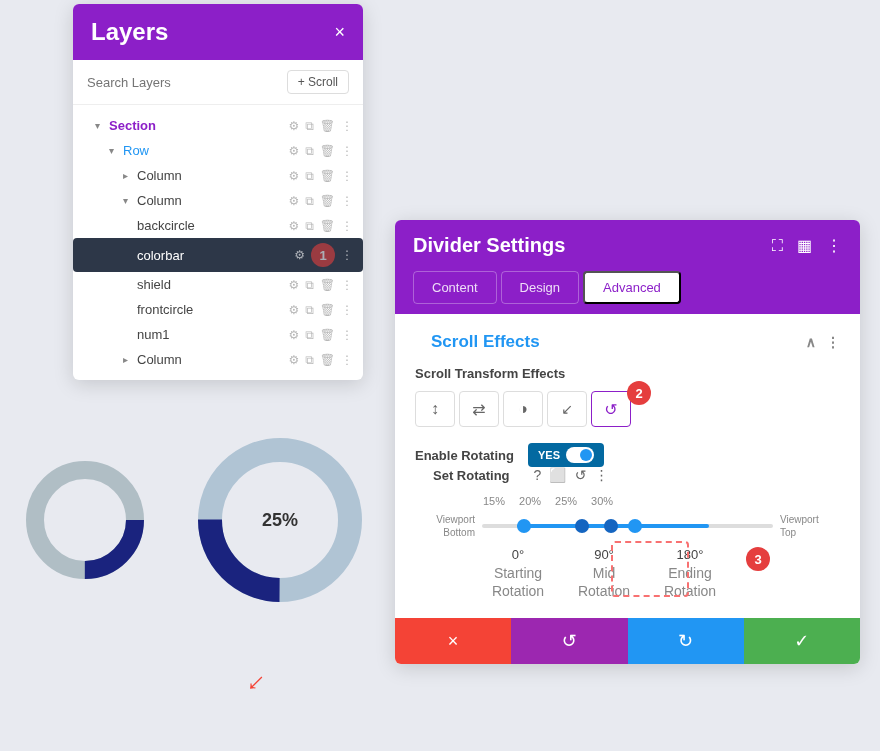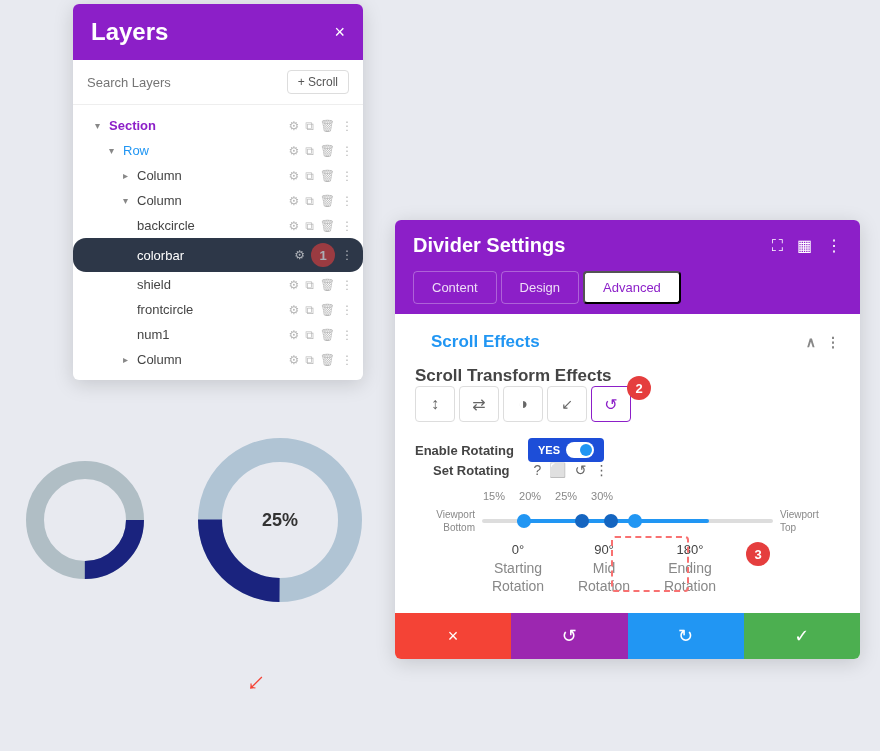--- a/index.html
+++ b/index.html
@@ -196,23 +196,24 @@
       display: flex;
       gap: 10px;
       align-items: center;
     }
     .section-heading-icons span {
       font-size: 14px;
       color: #888;
       cursor: pointer;
     }
     .sub-label {
-      font-size: 17px;
+      font-size: 13px;
       color: #444;
       font-weight: 600;
+      margin-bottom: 10px;
     }
     .transform-icons {
       display: flex;
       gap: 4px;
       margin-bottom: 16px;
     }
     .transform-icon-btn {
       width: 40px;
       height: 36px;
       border: 1px solid #ddd;
@@ -250,21 +251,21 @@
       display: flex;
       align-items: center;
       gap: 14px;
     }
     .enable-label {
       font-size: 13px;
       color: #444;
       font-weight: 600;
     }
     .toggle-yes {
-      background: #1d4ed8;
+      background: #0369a1;
       border-radius: 4px;
       padding: 4px 10px;
       display: flex;
       align-items: center;
       gap: 6px;
       cursor: pointer;
     }
     .toggle-yes .yes-text {
       color: #fff;
       font-size: 11px;
@@ -533,21 +534,21 @@
     <div class="tree-item" style="padding-left:64px;">
       <span class="item-label">backcircle</span>
       <div class="item-icons">
         <span>⚙</span>
         <span>⧉</span>
         <span>🗑</span>
         <span>⋮</span>
       </div>
     </div>
 
-    <div class="tree-item active" style="padding-left:64px; border-radius:13px;">
+    <div class="tree-item active" style="padding-left:64px; border-radius:4px;">
       <span class="item-label">colorbar</span>
       <div class="item-icons" style="display:flex;gap:6px;align-items:center;">
         <span style="color:#fff;">⚙</span>
         <div class="badge-red">1</div>
         <span style="color:#fff;">⋮</span>
       </div>
     </div>
 
     <div class="tree-item" style="padding-left:64px;">
       <span class="item-label">shield</span>

